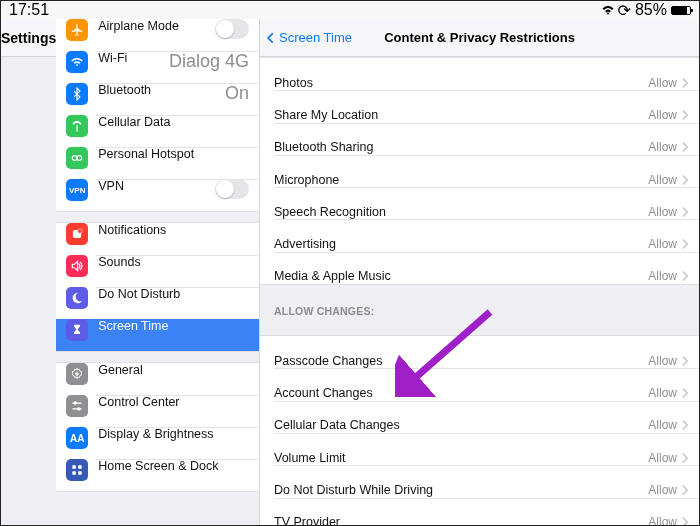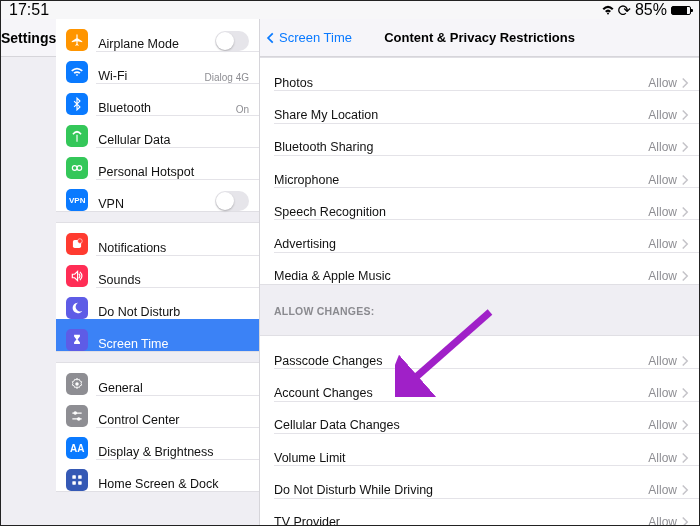--- a/index.html
+++ b/index.html
@@ -14,26 +14,26 @@
   .batt i { display: block; height: 100%; width: 85%; background: #000; }
   
   .split { display: flex; height: calc(100% - 18px); }
   .sidebar { width: 259px; background: #efeef3; border-right: 1px solid #d6d5da; display: flex; flex-direction: row; }
   .detail  { flex: 1; background: #efeef3; display: flex; flex-direction: column; }
   
   .side-head { height: 38px; display: flex; align-items: center; justify-content: center; font-weight: 600; font-size: 14px; background: #f6f5f9; border-bottom: 1px solid #d6d5da; }
   .side-scroll { flex: 1; overflow: hidden; }
   .group { background: #fff; margin: 10px 0 0 0; border-top: 1px solid #e0dfe4; border-bottom: 1px solid #e0dfe4; }
   .group:first-child { margin-top: 0; border-top: none; }
-  .row { display: flex; align-items: flex-end; height: 32px; padding: 0 10px 0 10px; position: relative; }
+  .row { display: flex; align-items: flex-start; height: 32px; padding: 0 10px 0 10px; position: relative; }
   .row + .row::before { content: ""; position: absolute; left: 40px; right: 0; top: 0; height: 1px; background: #e4e3e8; }
   .row .icon-box { width: 22px; height: 22px; border-radius: 5px; margin-right: 10px; display: flex; align-items: center; justify-content: center; flex-shrink: 0; }
   .row .icon-box svg { width: 14px; height: 14px; }
   .row .lbl { font-size: 12.5px; flex: 1; color: #111; }
-  .row .val { font-size: 10px; color: #8e8e93; }
+  .row .val { font-size: 18px; color: #8e8e93; }
   .toggle { width: 34px; height: 20px; border-radius: 10px; background: #e6e5ea; position: relative; }
   .toggle::after { content: ""; position: absolute; left: 1px; top: 1px; width: 18px; height: 18px; background: #fff; border-radius: 50%; box-shadow: 0 1px 2px rgba(0,0,0,.25); }
   .row.selected { background: #3b82f6; }
   .row.selected .lbl { color: #fff; }
   .row.selected + .row::before, .row.selected::before { display: none; }
   
   .det-head { height: 38px; background: #f6f5f9; border-bottom: 1px solid #d6d5da; display: flex; align-items: center; position: relative; }
   .back { position: absolute; left: 4px; display: flex; align-items: center; color: #0a7aff; font-size: 13px; gap: 1px; }
   .back svg { width: 14px; height: 14px; }
   .det-title { flex: 1; text-align: center; font-weight: 600; font-size: 13px; }

